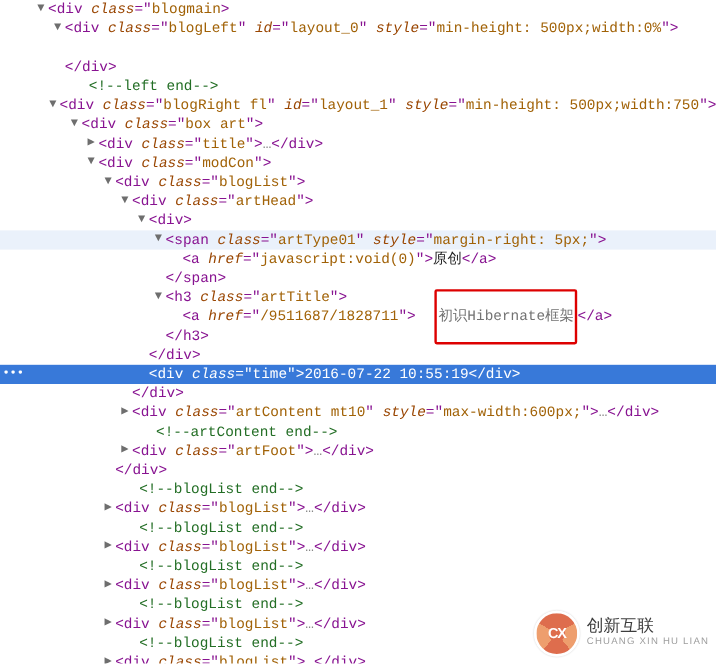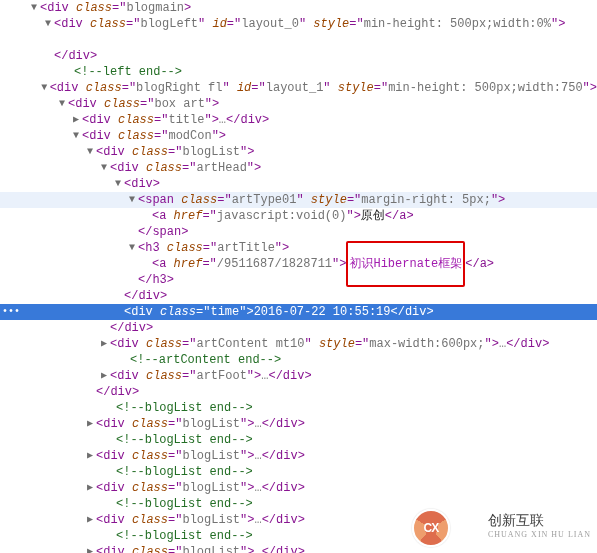--- a/index.html
+++ b/index.html
@@ -46,39 +46,40 @@
     user-select: none;
   }
   .arrow.exp::before { content: "▼"; }
   .arrow.col::before { content: "▶"; }
   .arrow.none { visibility: hidden; }
   .code {
     display: inline-block;
   }
   .tag { color: #881391; } 
   .attr { color: #994500; font-style: italic; } 
-  .val { color: #737373; } 
+  .val { color: #a16207; } 
   .txt { color: #222; }
   .cmt { color: #236e25; margin-left: 20px; } 
   .ellip { color: #888; }
   .selected {
     background: #3879d9;
     color: #fff;
   }
   .selected .tag, .selected .attr, .selected .val, .selected .txt, .selected .ellip {
     color: #fff;
   }
   .highlight {
     background: #eaf1fb;
   }
   .redbox {
     border: 2px solid #d00;
     border-radius: 2px;
     padding: 14px 1px;
-    color: #a21caf;
+    color: #737373;
+    margin-left: 16px;
   }
   .gutter-dots {
     position: absolute;
     left: 0;
     top: 0;
     color: #fff;
     font-size: 10px;
     padding-left: 2px;
   }
   .watermark {
@@ -102,25 +103,24 @@
     display: flex;
     align-items: center;
     justify-content: center;
     color: #fff;
     font-weight: bold;
     font-family: Arial, sans-serif;
     font-size: 12px;
     letter-spacing: -1px;
   }
   .wm-text {
-    font-family: Liberation Serif, serif;
+    font-family: Liberation Sans, sans-serif;
     font-size: 14px;
     color: #333;
     line-height: 14px;
-    margin-left: 32px;
   }
   .wm-text .sub {
     font-size: 8px;
     color: #999;
     letter-spacing: 1px;
     display: block;
   }
   .pad { display:inline-block; width:14px; }
 </style>
 </head>

